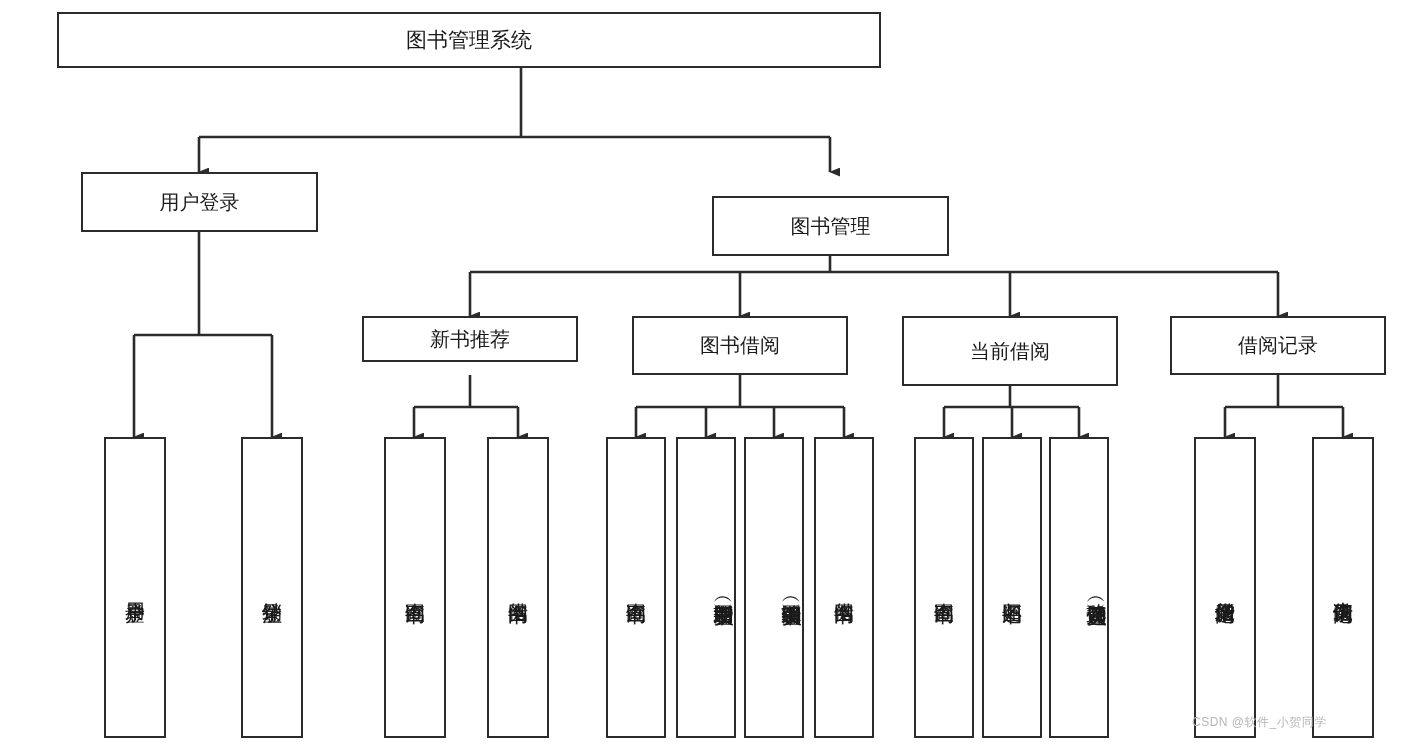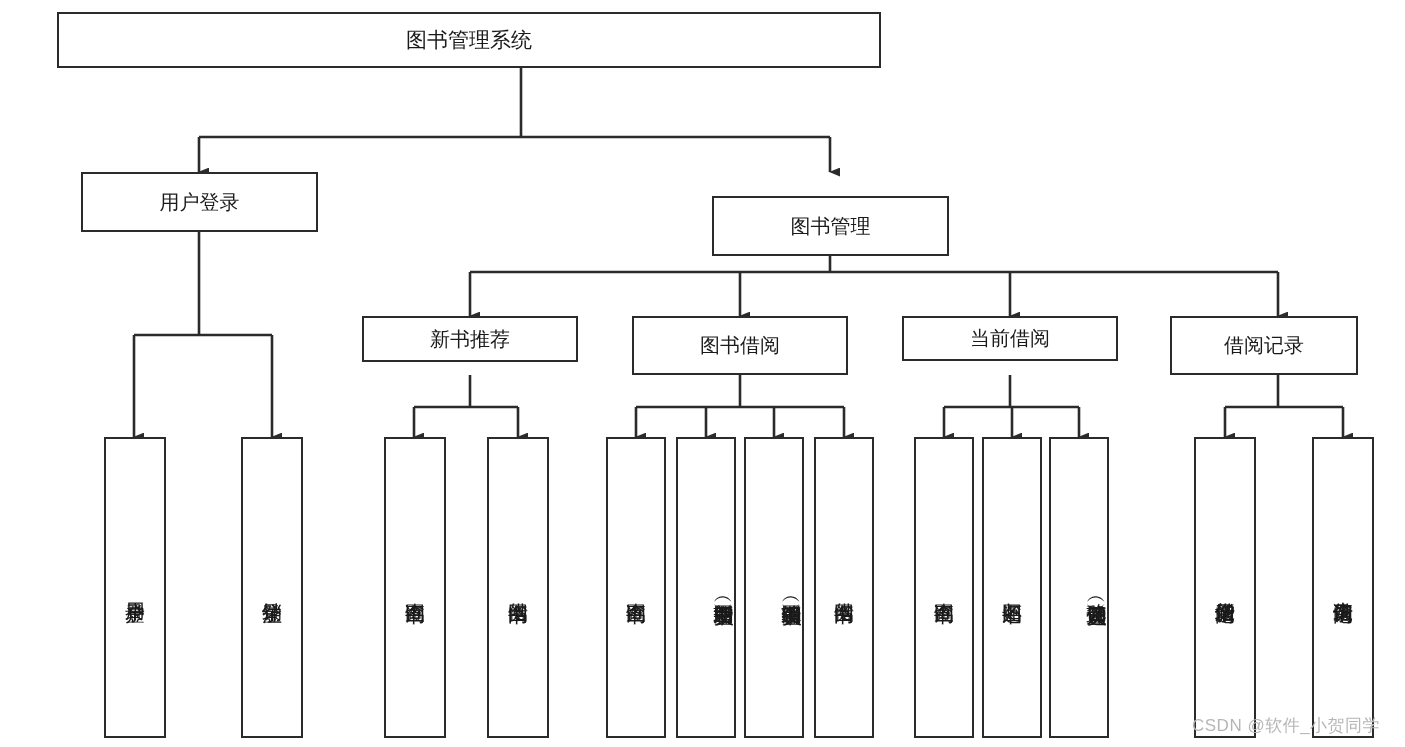--- a/index.html
+++ b/index.html
@@ -53,21 +53,21 @@
   svg.links {
     position: absolute;
     left: 0;
     top: 0;
     width: 1405px;
     height: 747px;
     pointer-events: none;
   }
   .watermark {
     position: absolute;
-    font-size: 17px;
+    font-size: 12px;
     color: #b6b6b6;
     white-space: nowrap;
     letter-spacing: 0.5px;
   }
 </style>
 </head>
 <body>
 
 <div id="canvas">
 
@@ -132,24 +132,24 @@
   <div class="node level2" style="left:712px; top:172px; width:237px; height:60px;margin-top:24px;">
     <span class="lbl">图书管理</span>
   </div>
 
   <div class="node level2" style="left:362px; top:316px; width:216px; height:46px;">
     <span class="lbl">新书推荐</span>
   </div>
   <div class="node level2" style="left:632px; top:316px; width:216px; height:59px;">
     <span class="lbl">图书借阅</span>
   </div>
-  <div class="node level2" style="left:902px; top:316px; width:216px; height:45px;">
+  <div class="node level2" style="left:902px; top:316px; width:216px; height:70px;">
     <span class="lbl">当前借阅</span>
   </div>
-  <div class="node level2" style="left:1170px; top:316px; width:188px; height:59px;justify-content:center;">
+  <div class="node level2" style="left:1170px; top:316px; width:216px; height:59px;justify-content:center;">
     <span class="lbl">借阅记录</span>
   </div>
 
   <div class="node leaf centered" style="left:104px; top:437px; width:62px; height:301px;">
     <span class="lbl">用户登录</span>
   </div>
   <div class="node leaf centered" style="left:241px; top:437px; width:62px; height:301px;">
     <span class="lbl">注销登录</span>
   </div>
 

